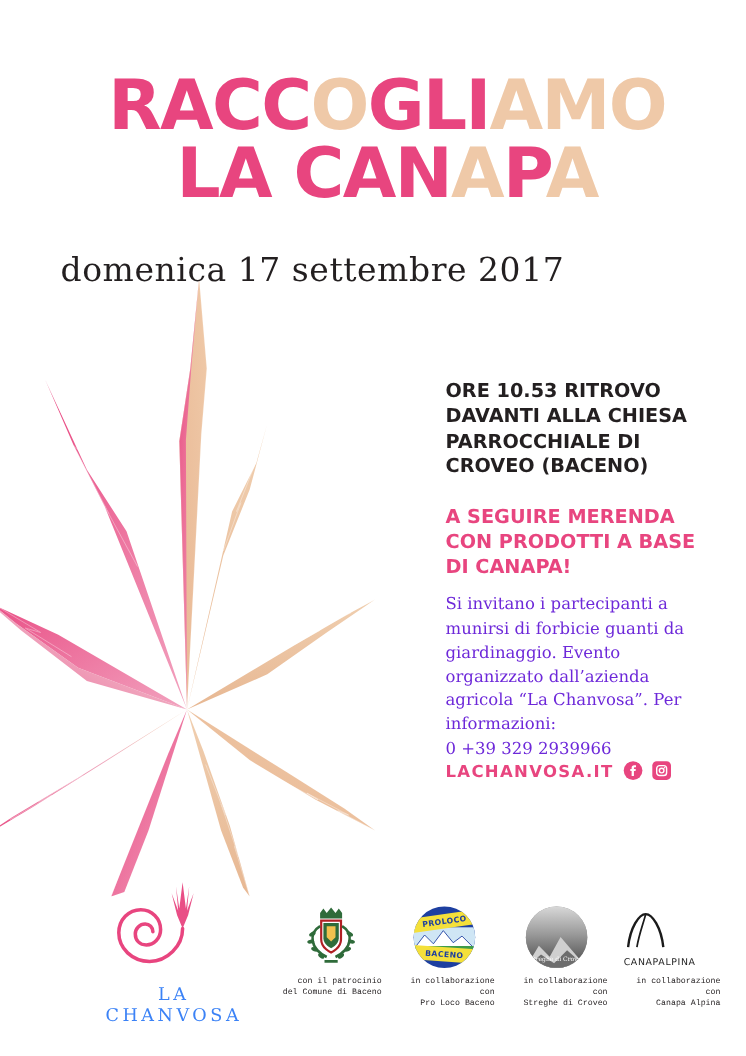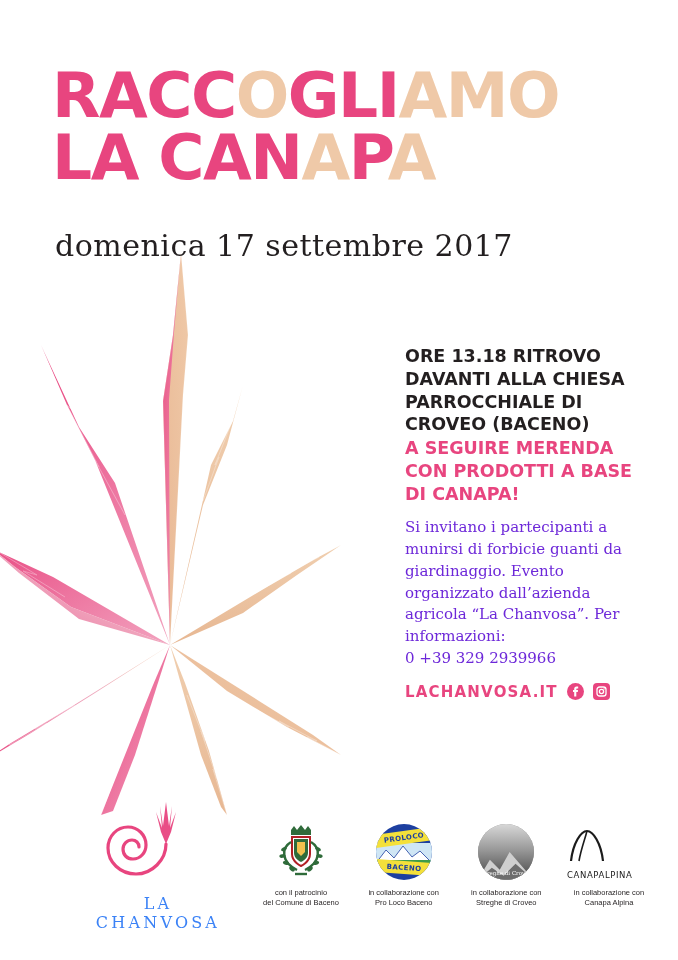--- a/index.html
+++ b/index.html
@@ -23,20 +23,21 @@
     overflow: hidden;
   }
 
   
   .headline {
     position: absolute;
     left: 52px;
     top: 66px;
     width: 600px;
     z-index: 6;
+    text-align: center;
   }
   .headline-line {
     font-family: "DejaVu Sans", sans-serif;
     font-weight: bold;
     font-size: 63px;
     line-height: 0.95;
     letter-spacing: -1.5px;
     white-space: nowrap;
   }
   .hl1 { }
@@ -82,34 +83,33 @@
     line-height: 1.30;
     color: #231f20;
     letter-spacing: 0px;
   }
   .info-bold-pink {
     font-family: "DejaVu Sans", sans-serif;
     font-weight: bold;
     font-size: 17.5px;
     line-height: 1.30;
     color: #e8457f;
-    margin-top: 1px;
+    margin-top: 23px;
   }
   .info-serif {
     font-family: "DejaVu Serif", serif;
     font-size: 15px;
     line-height: 1.45;
     color: #6d28d9;
     margin-top: 12px;
   }
   .weblinkrow {
     display: flex;
     align-items: flex-start;
     gap: 9px;
-    margin-top: 13px;
   }
   .weblink {
     font-family: "DejaVu Sans", sans-serif;
     font-weight: bold;
     font-size: 15px;
     letter-spacing: 1.2px;
     color: #e8457f;
   }
   .social {
     width: 17px; height: 17px;
@@ -157,25 +157,26 @@
     width: 92px;
     text-align: center;
   }
   .partner-mark {
     height: 62px;
     display: flex;
     align-items: flex-end;
     justify-content: center;
   }
   .partner-caption {
-    font-family: Liberation Sans, sans-serif;
+    font-family: Liberation Mono, monospace;
     font-size: 7.5px;
     line-height: 1.35;
     color: #231f20;
     margin-top: 8px;
+    text-align: right;
   }
 
   
   .crest {
     width: 56px; height: 58px;
     position: relative;
   }
   .crest svg { display:block; }
 
   
@@ -321,21 +322,21 @@
       <span class="seg-pink">RACC</span><span class="seg-peach">O</span><span class="seg-pink">GLI</span><span class="seg-peach">AMO</span>
     </div>
     <div class="headline-line hl2">
       <span class="seg-pink">LA CAN</span><span class="seg-peach">A</span><span class="seg-pink">P</span><span class="seg-peach">A</span>
     </div>
   </div>
 
   <div class="subhead">domenica 17 settembre 2017</div>
 
   <div class="infocol">
-    <div class="info-bold">ORE 13.18 RITROVO DAVANTI ALLA CHIESA PARROCCHIALE DI CROVEO (BACENO)</div>
+    <div class="info-bold">ORE 10.53 RITROVO DAVANTI ALLA CHIESA PARROCCHIALE DI CROVEO (BACENO)</div>
     <div class="info-bold-pink">A SEGUIRE MERENDA CON PRODOTTI A BASE DI CANAPA!</div>
     <div class="info-serif">Si invitano i partecipanti a munirsi di forbicie guanti da giardinaggio. Evento organizzato dall’azienda agricola “La Chanvosa”. Per informazioni:</div>
     <div class="info-serif small-phone" style="margin-top:0px;">0 +39 329 2939966</div>
 
     <div class="weblinkrow">
       <span class="weblink">LACHANVOSA.IT</span>
       <span class="social">
         <svg width="17" height="17" viewBox="0 0 17 17" aria-hidden="true">
           <path d="M9.9 5.4h1.3V3.6H9.5c-1.5 0-2.3.9-2.3 2.4v1.1H6v1.8h1.2v4.6h2.1V8.9h1.5l.2-1.8H9.3V6.2c0-.5.2-.8.6-.8z" fill="#ffffff"></path>
         </svg>

